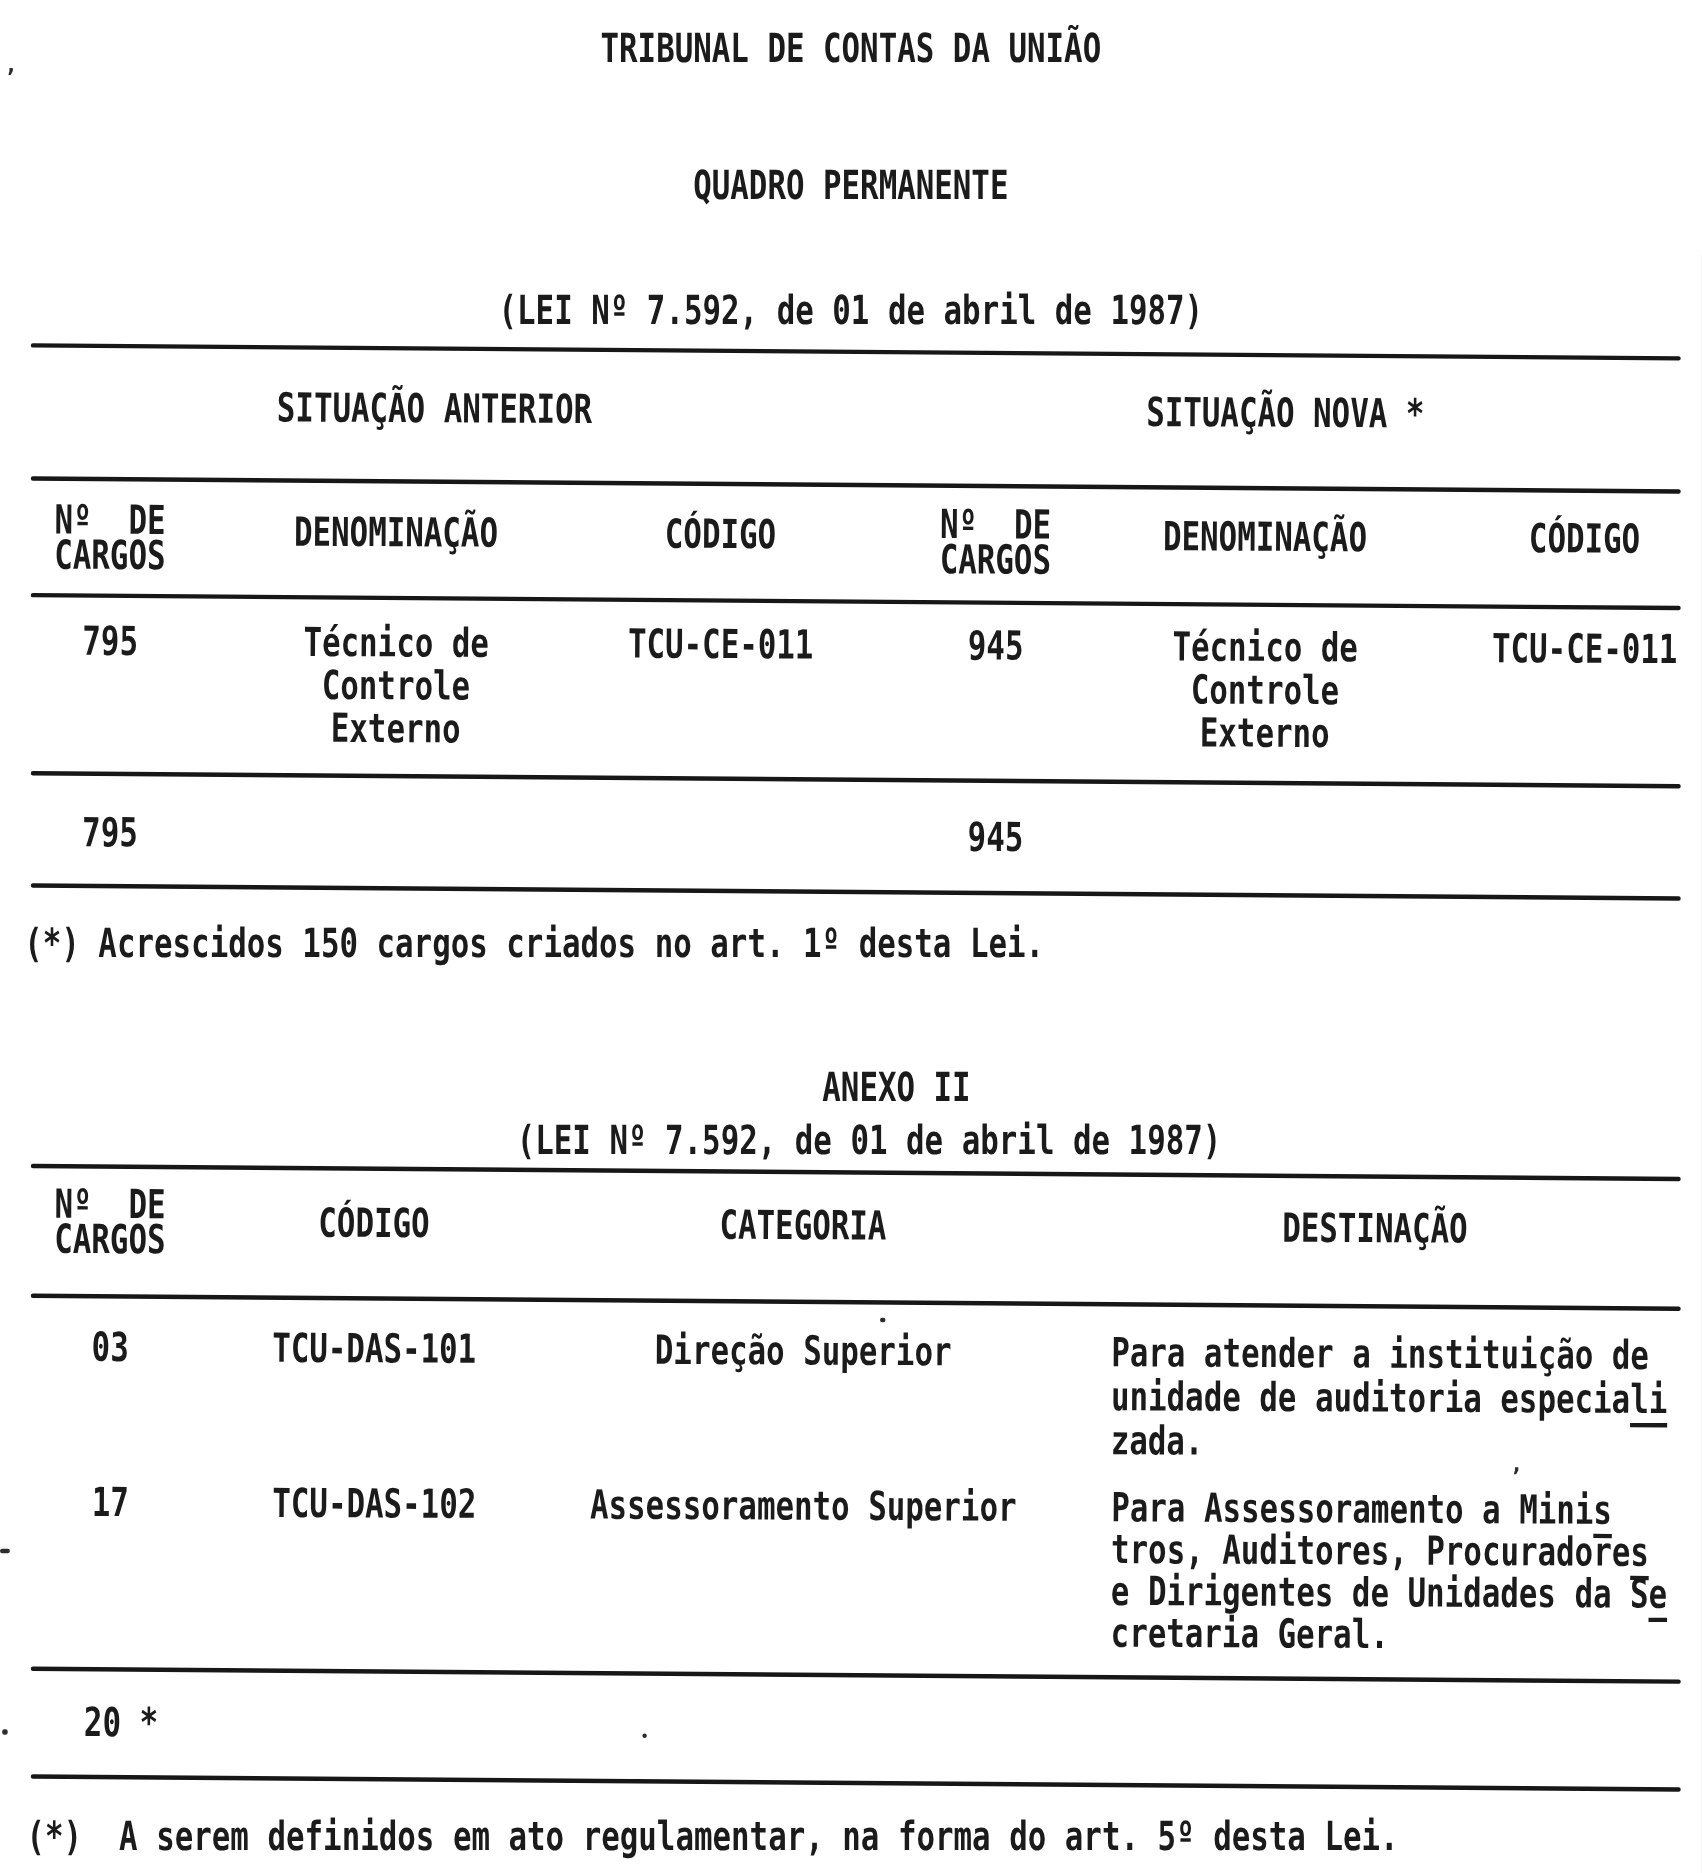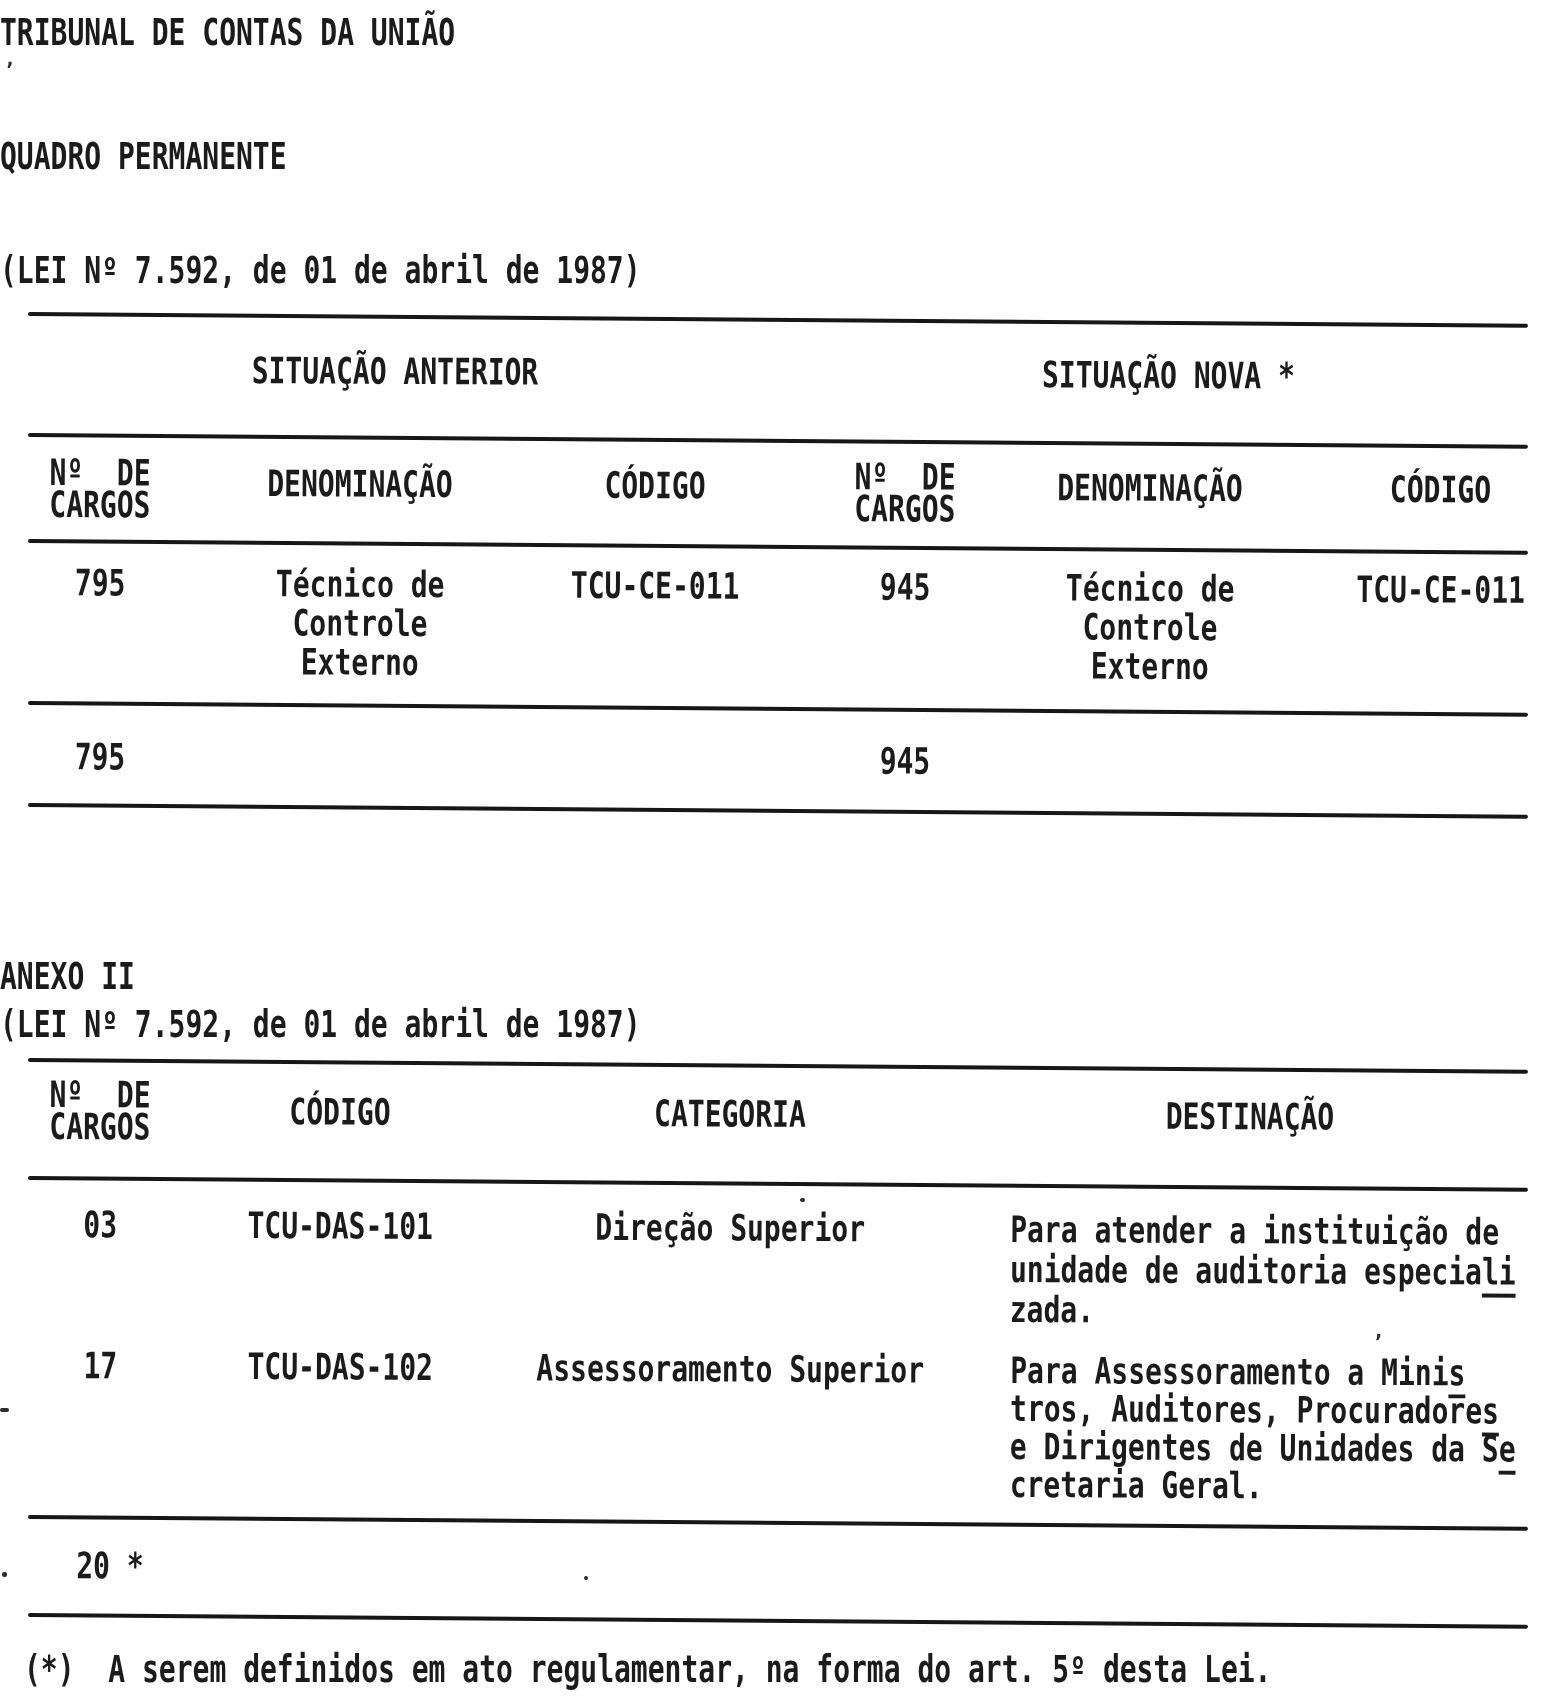--- a/index.html
+++ b/index.html
@@ -12,21 +12,21 @@
     font-weight:700;
     color:#1b1b1b;
     font-size:28px;
   }
   .abs{position:absolute;left:0;}
   .ln{line-height:39px;white-space:pre;transform:scaleY(1.3);}
   .lh44 .ln,.ln.lh44{line-height:44px;}
   .lh32 .ln{line-height:32px;}
   .lh40 .ln{line-height:40px;}
   .lh38 .ln{line-height:38px;}
-  .center{text-align:left;}
+  .center{text-align:center;margin-top:12px;}
   .full{width:1547px;}
   .hr{
     position:absolute;left:28px;width:1500px;height:4px;
     background:#171717;border-radius:2px;
     transform:rotate(0.45deg);transform-origin:left center;
   }
   .skew{transform:rotate(0.3deg);transform-origin:left center;}
   .g1{display:grid;grid-template-columns:200px 320px 270px 230px 260px 267px;width:1547px;}
   .g2{display:grid;grid-template-columns:200px 280px 500px 567px;width:1547px;}
   .cell{text-align:center;box-sizing:border-box;}
@@ -128,20 +128,23 @@
     <div class="cell"></div>
     <div class="cell">
         <div class="ln">945</div>
       </div>
     <div class="cell"></div>
     <div class="cell"></div>
   </div>
 
   <div class="hr" style="top:803px"></div>
 
+  <div class="abs" style="top:838px;left:22px">
+      <div class="ln">(*) Acrescidos 150 cargos criados no art. 1º desta Lei.</div>
+    </div>
 
   <div class="abs center" style="top:955px;width:1630px">
       <div class="ln lh44">ANEXO II</div>
     </div>
   <div class="abs center" style="top:1003px;width:1580px">
       <div class="ln lh44">(LEI Nº 7.592, de 01 de abril de 1987)</div>
     </div>
 
   <div class="hr" style="top:1058px"></div>
 

